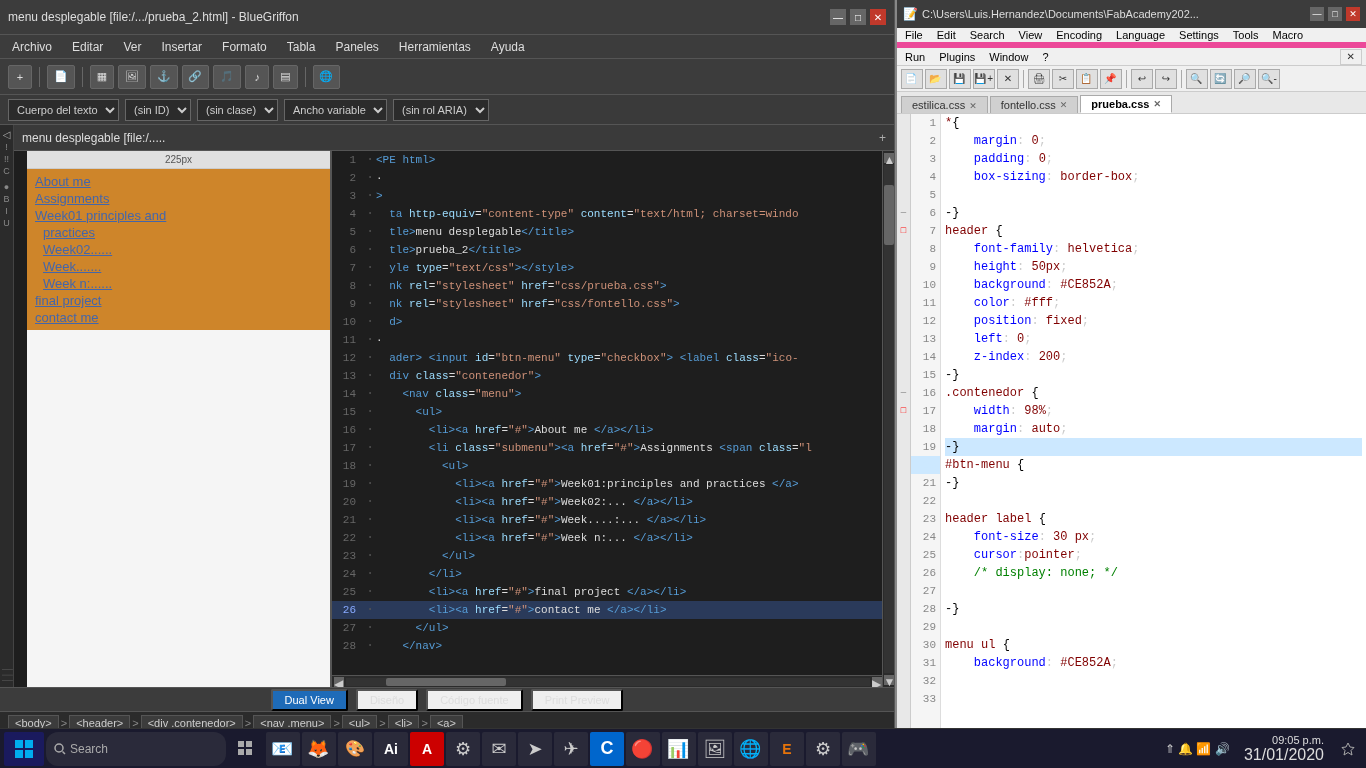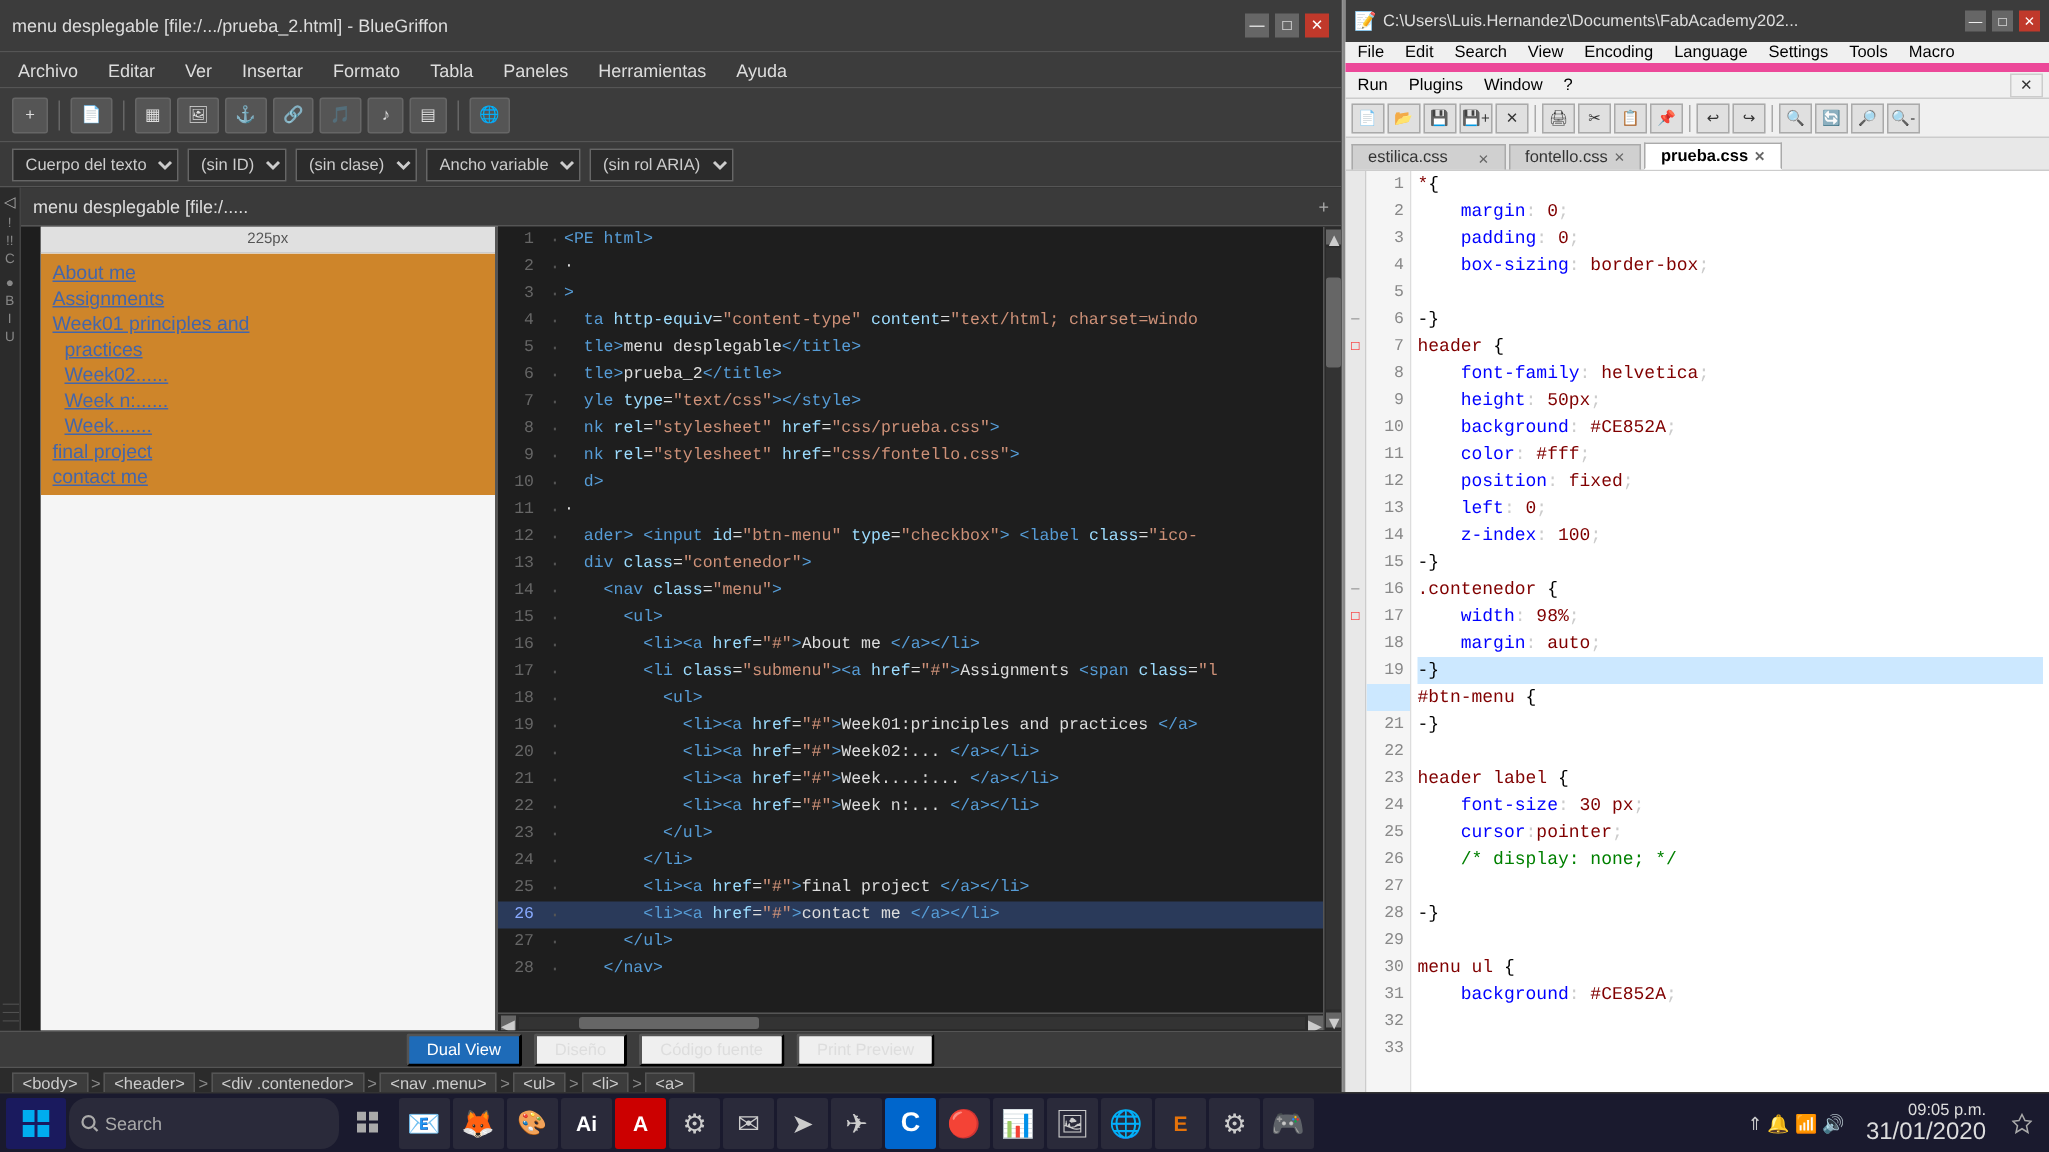--- a/index.html
+++ b/index.html
@@ -236,22 +236,22 @@
           </div>
 
           <div style="flex:1; background:#f5f5f5; overflow:hidden;">
             <div style="background:#CE852A; padding:4px 0;">
               <ul style="list-style:none; padding:0 8px;">
                 <li style="padding:1px 0;"><a href="#" style="color:#4466aa; text-decoration:underline; font-size:13px;">About me</a></li>
                 <li style="padding:1px 0;"><a href="#" style="color:#4466aa; text-decoration:underline; font-size:13px;">Assignments</a></li>
                 <li style="padding:1px 0;"><a href="#" style="color:#4466aa; text-decoration:underline; font-size:13px;">Week01 principles and</a></li>
                 <li style="padding:1px 0; padding-left:8px;"><a href="#" style="color:#4466aa; text-decoration:underline; font-size:13px;">practices</a></li>
                 <li style="padding:1px 0; padding-left:8px;"><a href="#" style="color:#4466aa; text-decoration:underline; font-size:13px;">Week02......</a></li>
+                <li style="padding:1px 0; padding-left:8px;"><a href="#" style="color:#4466aa; text-decoration:underline; font-size:13px;">Week.......</a></li>
                 <li style="padding:1px 0; padding-left:8px;"><a href="#" style="color:#4466aa; text-decoration:underline; font-size:13px;">Week n:......</a></li>
-                <li style="padding:1px 0; padding-left:8px;"><a href="#" style="color:#4466aa; text-decoration:underline; font-size:13px;">Week.......</a></li>
                 <li style="padding:1px 0;"><a href="#" style="color:#4466aa; text-decoration:underline; font-size:13px;">final project</a></li>
                 <li style="padding:1px 0;"><a href="#" style="color:#4466aa; text-decoration:underline; font-size:13px;">contact me</a></li>
               </ul>
             </div>
           </div>
         </div>
 
         <div style="flex:1; background:#1e1e1e; display:flex; overflow:hidden;">
           <div style="flex:1; overflow:hidden; display:flex; flex-direction:column;">
 
@@ -492,21 +492,21 @@
     <button class="npp-toolbar-btn">↩</button>
     <button class="npp-toolbar-btn">↪</button>
     <div style="width:1px; height:18px; background:#aaa; margin:0 2px;"></div>
     <button class="npp-toolbar-btn">🔍</button>
     <button class="npp-toolbar-btn">🔄</button>
     <button class="npp-toolbar-btn">🔎</button>
     <button class="npp-toolbar-btn">🔍-</button>
   </div>
 
   <div style="background:#e8e8e8; height:22px; display:flex; align-items:flex-end; padding:0 4px; border-bottom:1px solid #ccc; gap:2px;">
-    <div style="background:#d0d0d0; border:1px solid #aaa; border-bottom:none; padding:2px 10px; font-size:11px; color:#333; cursor:pointer; display:flex; align-items:flex-end; gap:20px;">
+    <div style="background:#d0d0d0; border:1px solid #aaa; border-bottom:none; padding:2px 10px; font-size:11px; color:#333; cursor:pointer; display:flex; align-items:flex-end; gap:4px;">
       <span>estilica.css</span>
       <span style="font-size:9px; color:#666;">✕</span>
     </div>
     <div style="background:#d0d0d0; border:1px solid #aaa; border-bottom:none; padding:2px 10px; font-size:11px; color:#333; cursor:pointer; display:flex; align-items:center; gap:4px;">
       <span>fontello.css</span>
       <span style="font-size:9px; color:#666;">✕</span>
     </div>
     <div style="background:#fff; border:1px solid #aaa; border-bottom:1px solid #fff; padding:2px 10px; font-size:11px; color:#000; cursor:pointer; display:flex; align-items:center; gap:4px; font-weight:bold;">
       <span>prueba.css</span>
       <span style="font-size:9px; color:#666;">✕</span>
@@ -579,21 +579,21 @@
       <div class="npp-line">    <span style="color:#0000ff;">box-sizing</span>: <span style="color:#800000;">border-box</span>;</div>
       <div class="npp-line"> </div>
       <div class="npp-line"><span style="color:#000;">-}</span></div>
       <div class="npp-line"><span style="color:#800000;">header</span> <span style="color:#000;">{</span></div>
       <div class="npp-line">    <span style="color:#0000ff;">font-family</span>: <span style="color:#800000;">helvetica</span>;</div>
       <div class="npp-line">    <span style="color:#0000ff;">height</span>: <span style="color:#800000;">50px</span>;</div>
       <div class="npp-line">    <span style="color:#0000ff;">background</span>: <span style="color:#800000;">#CE852A</span>;</div>
       <div class="npp-line">    <span style="color:#0000ff;">color</span>: <span style="color:#800000;">#fff</span>;</div>
       <div class="npp-line">    <span style="color:#0000ff;">position</span>: <span style="color:#800000;">fixed</span>;</div>
       <div class="npp-line">    <span style="color:#0000ff;">left</span>: <span style="color:#800000;">0</span>;</div>
-      <div class="npp-line">    <span style="color:#0000ff;">z-index</span>: <span style="color:#800000;">100</span>;</div>
+      <div class="npp-line">    <span style="color:#0000ff;">z-index</span>: <span style="color:#800000;">200</span>;</div>
       <div class="npp-line"><span style="color:#000;">-}</span></div>
       <div class="npp-line"><span style="color:#800000;">.contenedor</span> <span style="color:#000;">{</span></div>
       <div class="npp-line">    <span style="color:#0000ff;">width</span>: <span style="color:#800000;">98%</span>;</div>
       <div class="npp-line">    <span style="color:#0000ff;">margin</span>: <span style="color:#800000;">auto</span>;</div>
       <div class="npp-line" style="background:#cce8ff;"><span style="color:#000;">-}</span></div>
       <div class="npp-line"><span style="color:#800000;">#btn-menu</span> <span style="color:#000;">{</span></div>
       <div class="npp-line"><span style="color:#000;">-}</span></div>
       <div class="npp-line"> </div>
       <div class="npp-line"><span style="color:#800000;">header label</span> <span style="color:#000;">{</span></div>
       <div class="npp-line">    <span style="color:#0000ff;">font-size</span>: <span style="color:#800000;">30 px</span>;</div>

